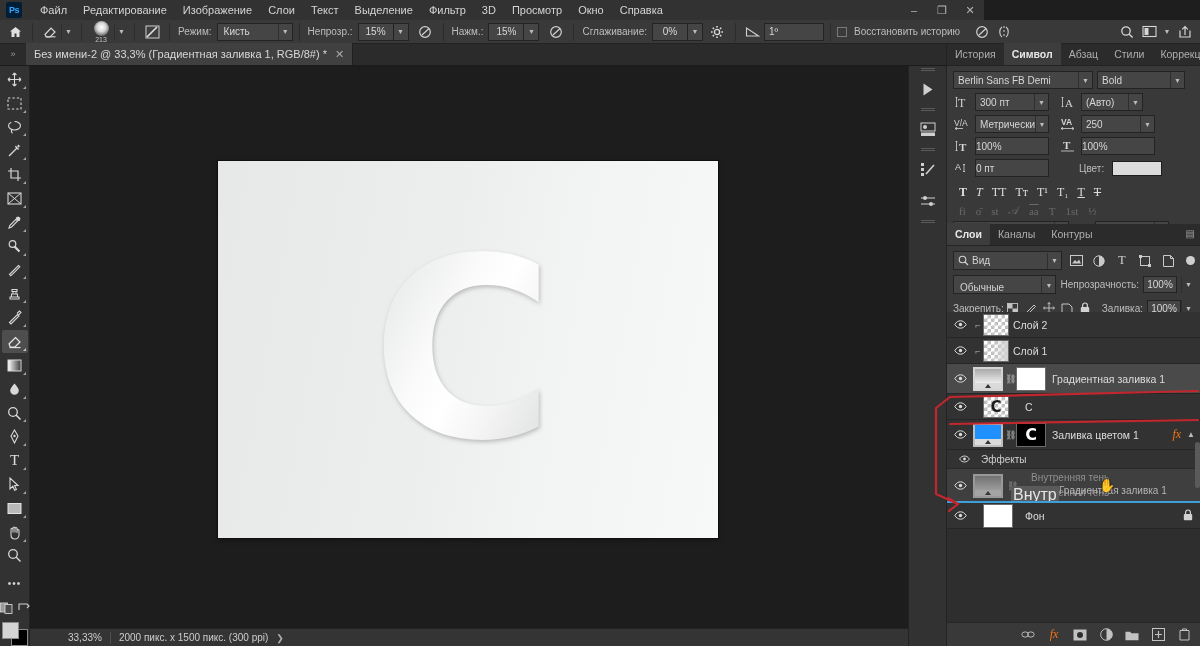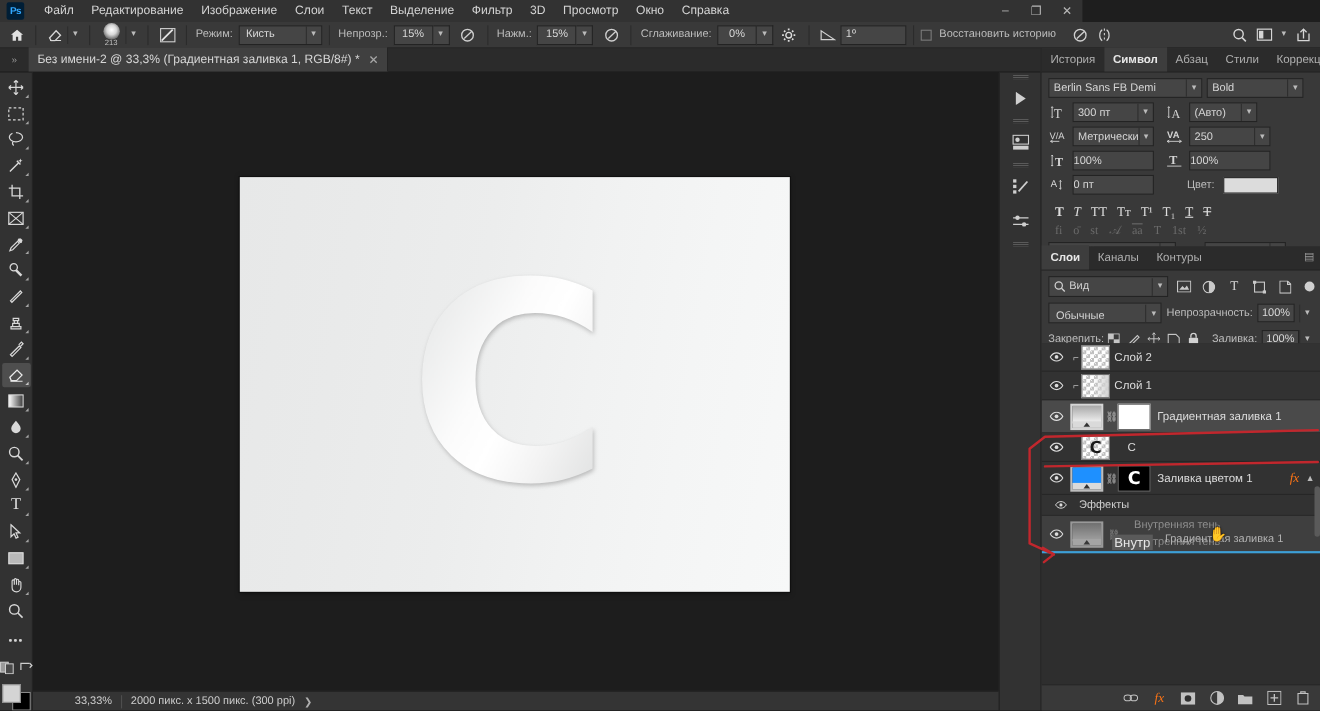--- a/index.html
+++ b/index.html
@@ -271,21 +271,21 @@
   .effect-row {
     height: 19px; display: flex; align-items: center; background: #323232;
     font-size: 10px; color: #d0d0d0; border-bottom: 1px solid #2a2a2a;
   }
   .effect-row .eye { width: 34px; font-size: 9px; }
   .ghost-row { position: relative; height: 34px; background: #3f3f3f; border-bottom: 1px solid #262626; display:flex; align-items:center; }
   .ghost-text {
     position: absolute; font-size: 10px; color: #8f8f8f;
   }
   .ghost-label {
-    position: absolute; font-size: 12px; color: #e6e6e6; background: #5a5a5a; padding: 0 2px;
+    position: absolute; font-size: 16px; color: #e6e6e6; background: #5a5a5a; padding: 0 2px; text-decoration: underline;
   }
   .drop-line { position: absolute; left: 0; right: 0; height: 2px; background: #3d9fd6; }
   .cursor-hand { position: absolute; font-size: 13px; color: #fff; text-shadow: 0 0 2px #000; }
 
   
   .annot { position: absolute; pointer-events: none; }
 
   .lp-bottom {
     position: absolute; left: 0; bottom: 0; width: 254px; height: 24px;
     background: #393939; border-top: 1px solid #262626;
@@ -973,20 +973,36 @@
           <span style="opacity:.6;color:#cfcfcf;font-size:9px;margin:0 2px">⛓</span>
 
           <span class="ghost-text" style="left:84px;top:3px">Внутренняя тень</span>
           <span class="ghost-text" style="left:84px;top:18px">Внутренняя тень</span>
           <span class="ghost-label" style="left:64px;top:17px">Внутр</span>
           <span class="ghost-text" style="left:112px;top:16px;color:#b3b3b3">Градиентная заливка 1</span>
           <span class="cursor-hand" style="left:152px;top:9px">✋</span>
           <span class="drop-line" style="bottom:-1px"></span>
         </div>
 
+        <div class="lrow">
+          <span class="eye">
+            <svg width="13" height="9" viewBox="0 0 13 9">
+                <path d="M.8 4.5C2.4 1.9 4.4.8 6.5.8s4.1 1.1 5.7 3.7c-1.6 2.6-3.6 3.7-5.7 3.7S2.4 7.1.8 4.5z" fill="none" stroke="#dcdcdc" stroke-width="1"></path>
+                <circle cx="6.5" cy="4.5" r="1.7" fill="#dcdcdc"></circle>
+              </svg>
+          </span>
+          <span class="thumb" style="background:#fff;margin-left:10px;width:30px;height:24px"></span>
+          <span class="lname" style="margin-left:8px">Фон</span>
+          <span class="lock-ico">
+            <svg width="10" height="12" viewBox="0 0 10 12">
+                <rect x=".8" y="5" width="8.4" height="6.2" rx="1" fill="#d2d2d2"></rect>
+                <path d="M2.6 5V3.4a2.4 2.4 0 0 1 4.8 0V5" fill="none" stroke="#d2d2d2" stroke-width="1.2"></path>
+              </svg>
+          </span>
+        </div>
 
         <div class="scroll-nub"></div>
       </div>
 
       <div class="lp-bottom">
         <span class="lb-ico">
           <svg width="15" height="9" viewBox="0 0 15 9">
               <ellipse cx="4.5" cy="4.5" rx="3.6" ry="2.8" fill="none" stroke="#c2c2c2" stroke-width="1"></ellipse>
               <ellipse cx="10.5" cy="4.5" rx="3.6" ry="2.8" fill="none" stroke="#c2c2c2" stroke-width="1"></ellipse>
             </svg>

